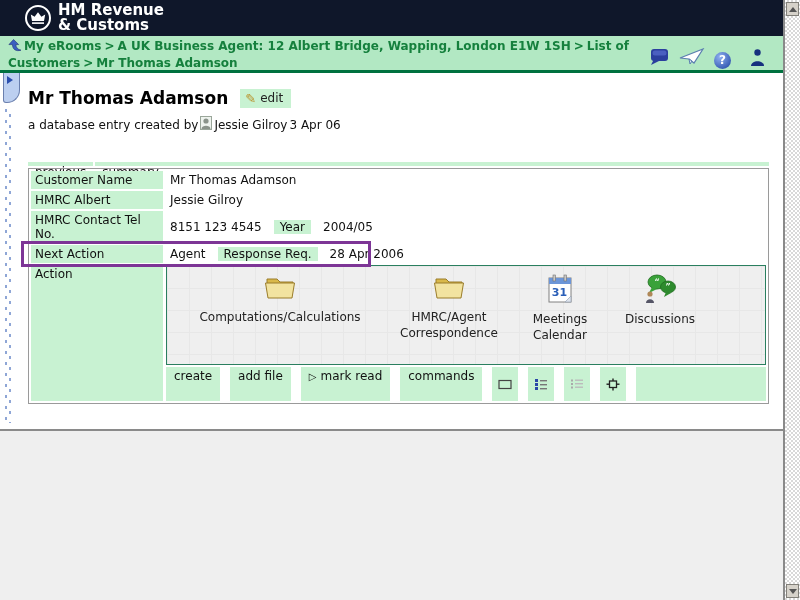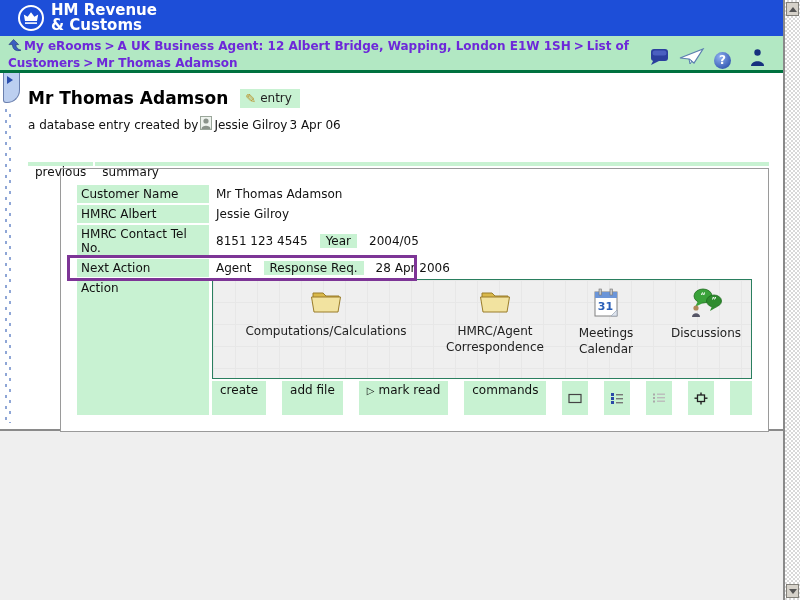--- a/index.html
+++ b/index.html
@@ -6,27 +6,27 @@
   body {
     width:800px; height:600px; overflow:hidden;
     background:#efefef;
     font-family:"DejaVu Sans", sans-serif;
     font-size:12px; color:#111;
     position:relative;
   }
   .main-col { position:absolute; left:0; top:0; width:783px; }
 
   
-  .app-header { height:36px; background:#1d4ed8; display:flex; align-items:center; padding-left:17px; }
+  .app-header { height:36px; background:#0f172a; display:flex; align-items:center; padding-left:24px; }
   .logo { display:flex; align-items:center; gap:6px; }
   .logo-text { color:#fff; font-weight:bold; font-size:15px; line-height:15px; letter-spacing:0; }
 
   
   .breadcrumb-bar { background:#b2e8c3; height:34px; position:relative; padding:3px 8px 0 8px; box-sizing:border-box; }
-  .breadcrumb { color:#6d28d9; font-weight:bold; font-size:12px; line-height:15px; width:676px; }
+  .breadcrumb { color:#15803d; font-weight:bold; font-size:12px; line-height:15px; width:676px; }
   .breadcrumb .crumb { cursor:pointer; }
   .breadcrumb .sep { padding:0 3px; }
   .up-icon { display:inline-block; vertical-align:-2px; margin-right:3px; }
   .hdr-icons { position:absolute; right:18px; bottom:1px; display:flex; gap:9px; align-items:flex-end; }
   .help-icon { width:17px; height:17px; border-radius:50%;
     background:radial-gradient(circle at 35% 30%, #8fb0f0, #1a3fa0);
     color:#fff; font-weight:bold; font-size:12px; line-height:17px; text-align:center; cursor:pointer; }
   .member-gap { margin-left:10px; }
 
   .green-sep { height:3px; background:#00713f; }
@@ -53,41 +53,41 @@
   .pencil { color:#b8912a; font-size:13px; line-height:13px; }
 
   .byline { margin-top:9px; height:15px; display:flex; align-items:center; gap:2px; color:#111; }
 
   
   .tabbar { margin-top:14px; display:flex; gap:2px; height:20px; }
   .tab { background:#c8f2d2; padding:3px 7px 0 7px; box-sizing:border-box; cursor:pointer;margin-top:16px; }
   .tab-wide { flex:1; }
 
   
-  .dtable { margin-top:2px; border:1px solid #9a9a9a; background:#fff; padding:16px;margin-left:32px; }
+  .dtable { margin-top:2px; border:1px solid #9a9a9a; background:#fff; padding:2px; }
   .trow { display:flex; gap:3px; margin-bottom:2px; position:relative; }
   .trow:last-child { margin-bottom:0; }
   .tlabel { width:132px; background:#c8f2d2; padding:2px 4px; flex:none; box-sizing:border-box; }
   .tvalue { flex:1; background:#fff; padding:2px 4px; display:flex; gap:12px; align-items:center; }
   .chip { background:#c8f2d2; padding:0 6px; }
   .purple-highlight { position:absolute; left:-10px; top:-4px; width:350px; height:calc(100% + 8px);
     border:3px solid #7d3596; box-sizing:border-box; pointer-events:none; z-index:5; }
 
   
   .tlabel-tall { align-self:stretch; }
   .tvalue-col { flex:1; display:flex; flex-direction:column; gap:2px; }
   .folders-box { background:#efefef; border:1px solid #2a7f5f; height:100px; box-sizing:border-box;
     background-image:linear-gradient(#e7e7e7 1px, transparent 1px), linear-gradient(90deg, #e7e7e7 1px, transparent 1px);
     background-size:22px 22px;
     display:flex; gap:20px; padding:8px 0 0 20px; }
   .folder-item { display:flex; flex-direction:column; align-items:center; text-align:center; cursor:pointer; }
   .folder-label { margin-top:4px; line-height:16px; color:#222; }
   .w1 { width:112px; } .w2 { width:186px; white-space:nowrap; } .w3 { width:70px; } .w4 { width:90px; white-space:nowrap; }
 
-  .folder-toolbar { display:flex; gap:16px; height:34px; }
+  .folder-toolbar { display:flex; gap:10px; height:34px; }
   .tbtn { background:#c8f2d2; padding:2px 8px 0 8px; box-sizing:border-box; cursor:pointer; white-space:nowrap; }
   .icon-btn { width:26px; padding:0; display:flex; align-items:center; justify-content:center; }
   .filler { flex:1; cursor:default; }
   .glyph { margin-right:4px; font-size:10px; }
 
   
   .right-border { position:absolute; top:0; right:15px; width:2px; height:600px; background:#8a8a8a; }
   .scrollbar { position:absolute; top:0; right:0; width:15px; height:600px;
     background:#fff;
     background-image:linear-gradient(45deg,#d8d8d8 25%,transparent 25%,transparent 75%,#d8d8d8 75%),
@@ -149,21 +149,21 @@
       <div class="stitch s1"></div>
       <div class="stitch s2"></div>
       <div class="curl"></div>
     </div>
 
     <div class="content">
       <div class="title-row">
         <h1 class="page-title">Mr Thomas Adamson</h1>
         <button class="edit-btn">
           <span class="pencil">✎</span>
-          <span>entry</span>
+          <span>edit</span>
         </button>
       </div>
 
       <div class="byline">
         <span>a database entry created by</span>
         <span><svg width="12" height="14" viewBox="0 0 12 14">
           <rect x="0.5" y="0.5" width="11" height="13" fill="#eef3ee" stroke="#9aa69a"></rect>
           <circle cx="6" cy="5" r="2.6" fill="#8a938a"></circle>
           <path d="M1.5 13 C1.5 8.8 10.5 8.8 10.5 13 Z" fill="#8a938a"></path>
         </svg></span>

